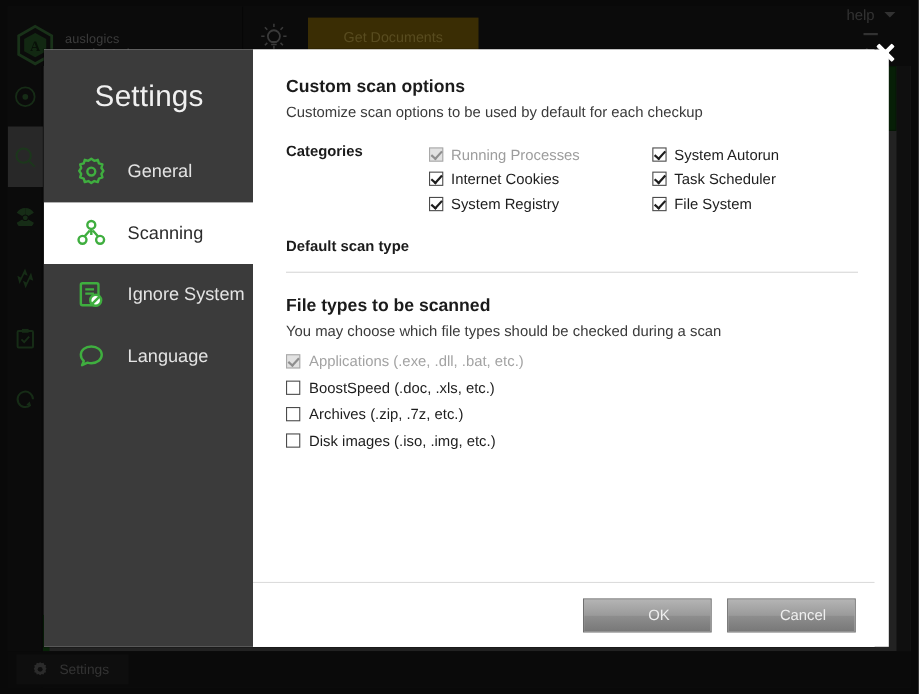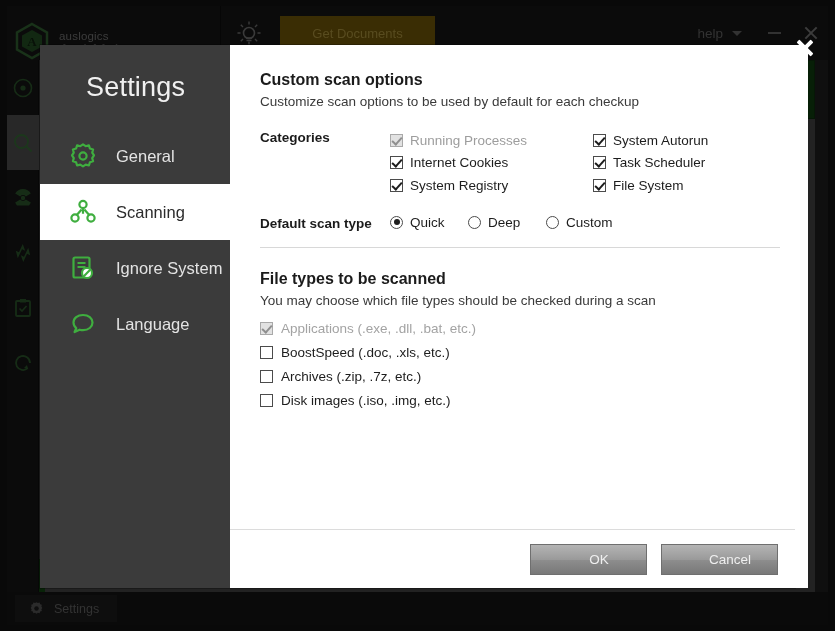--- a/index.html
+++ b/index.html
@@ -58,21 +58,21 @@
     margin-left: 6px;
     width: 155px; height: 34px;
     background: #6b5208;
     color: #a08a3a;
     font-size: 13px;
     display: flex; align-items: center; justify-content: center;
     border: none;
   }
   .tb-right {
     position: absolute; right: 0; top: 0;
-    height: 54px; display: flex; align-items: center;
+    height: 54px; display: flex; align-items: center; flex-direction: column;
   }
   .help-btn {
     display: flex; align-items: center; gap: 9px;
     color: #5c5c5c; font-size: 13.5px;
     padding: 0 14px; height: 34px;
   }
   .caret { width: 0; height: 0; border-left: 5px solid transparent; border-right: 5px solid transparent; border-top: 5px solid #5c5c5c; }
   .win-btn { width: 36px; height: 54px; display: flex; align-items: center; justify-content: center; color: #5c5c5c; }
   .min-glyph { width: 13px; height: 2px; background: #5c5c5c; }
   .x-glyph { position: relative; width: 14px; height: 14px; }
@@ -454,34 +454,20 @@
               <span class="cb on"></span>
               <span>File System</span>
             </div>
           </div>
 
         </div>
       </div>
 
       <div class="row" style="margin-top:18px">
         <div class="row-label">Default scan type</div>
-        <div class="radios">
-          <div class="rd-line">
-            <span class="rb on"></span>
-            <span>Quick</span>
-          </div>
-          <div class="rd-line">
-            <span class="rb"></span>
-            <span>Deep</span>
-          </div>
-          <div class="rd-line">
-            <span class="rb"></span>
-            <span>Custom</span>
-          </div>
-        </div>
       </div>
 
       <div class="hr"></div>
 
       <div class="h1">File types to be scanned</div>
       <div class="sub" style="margin-bottom:0">You may choose which file types should be checked during a scan</div>
 
       <div class="ft-list">
         <div class="ft-line dis">
           <span class="cb on dis"></span>

